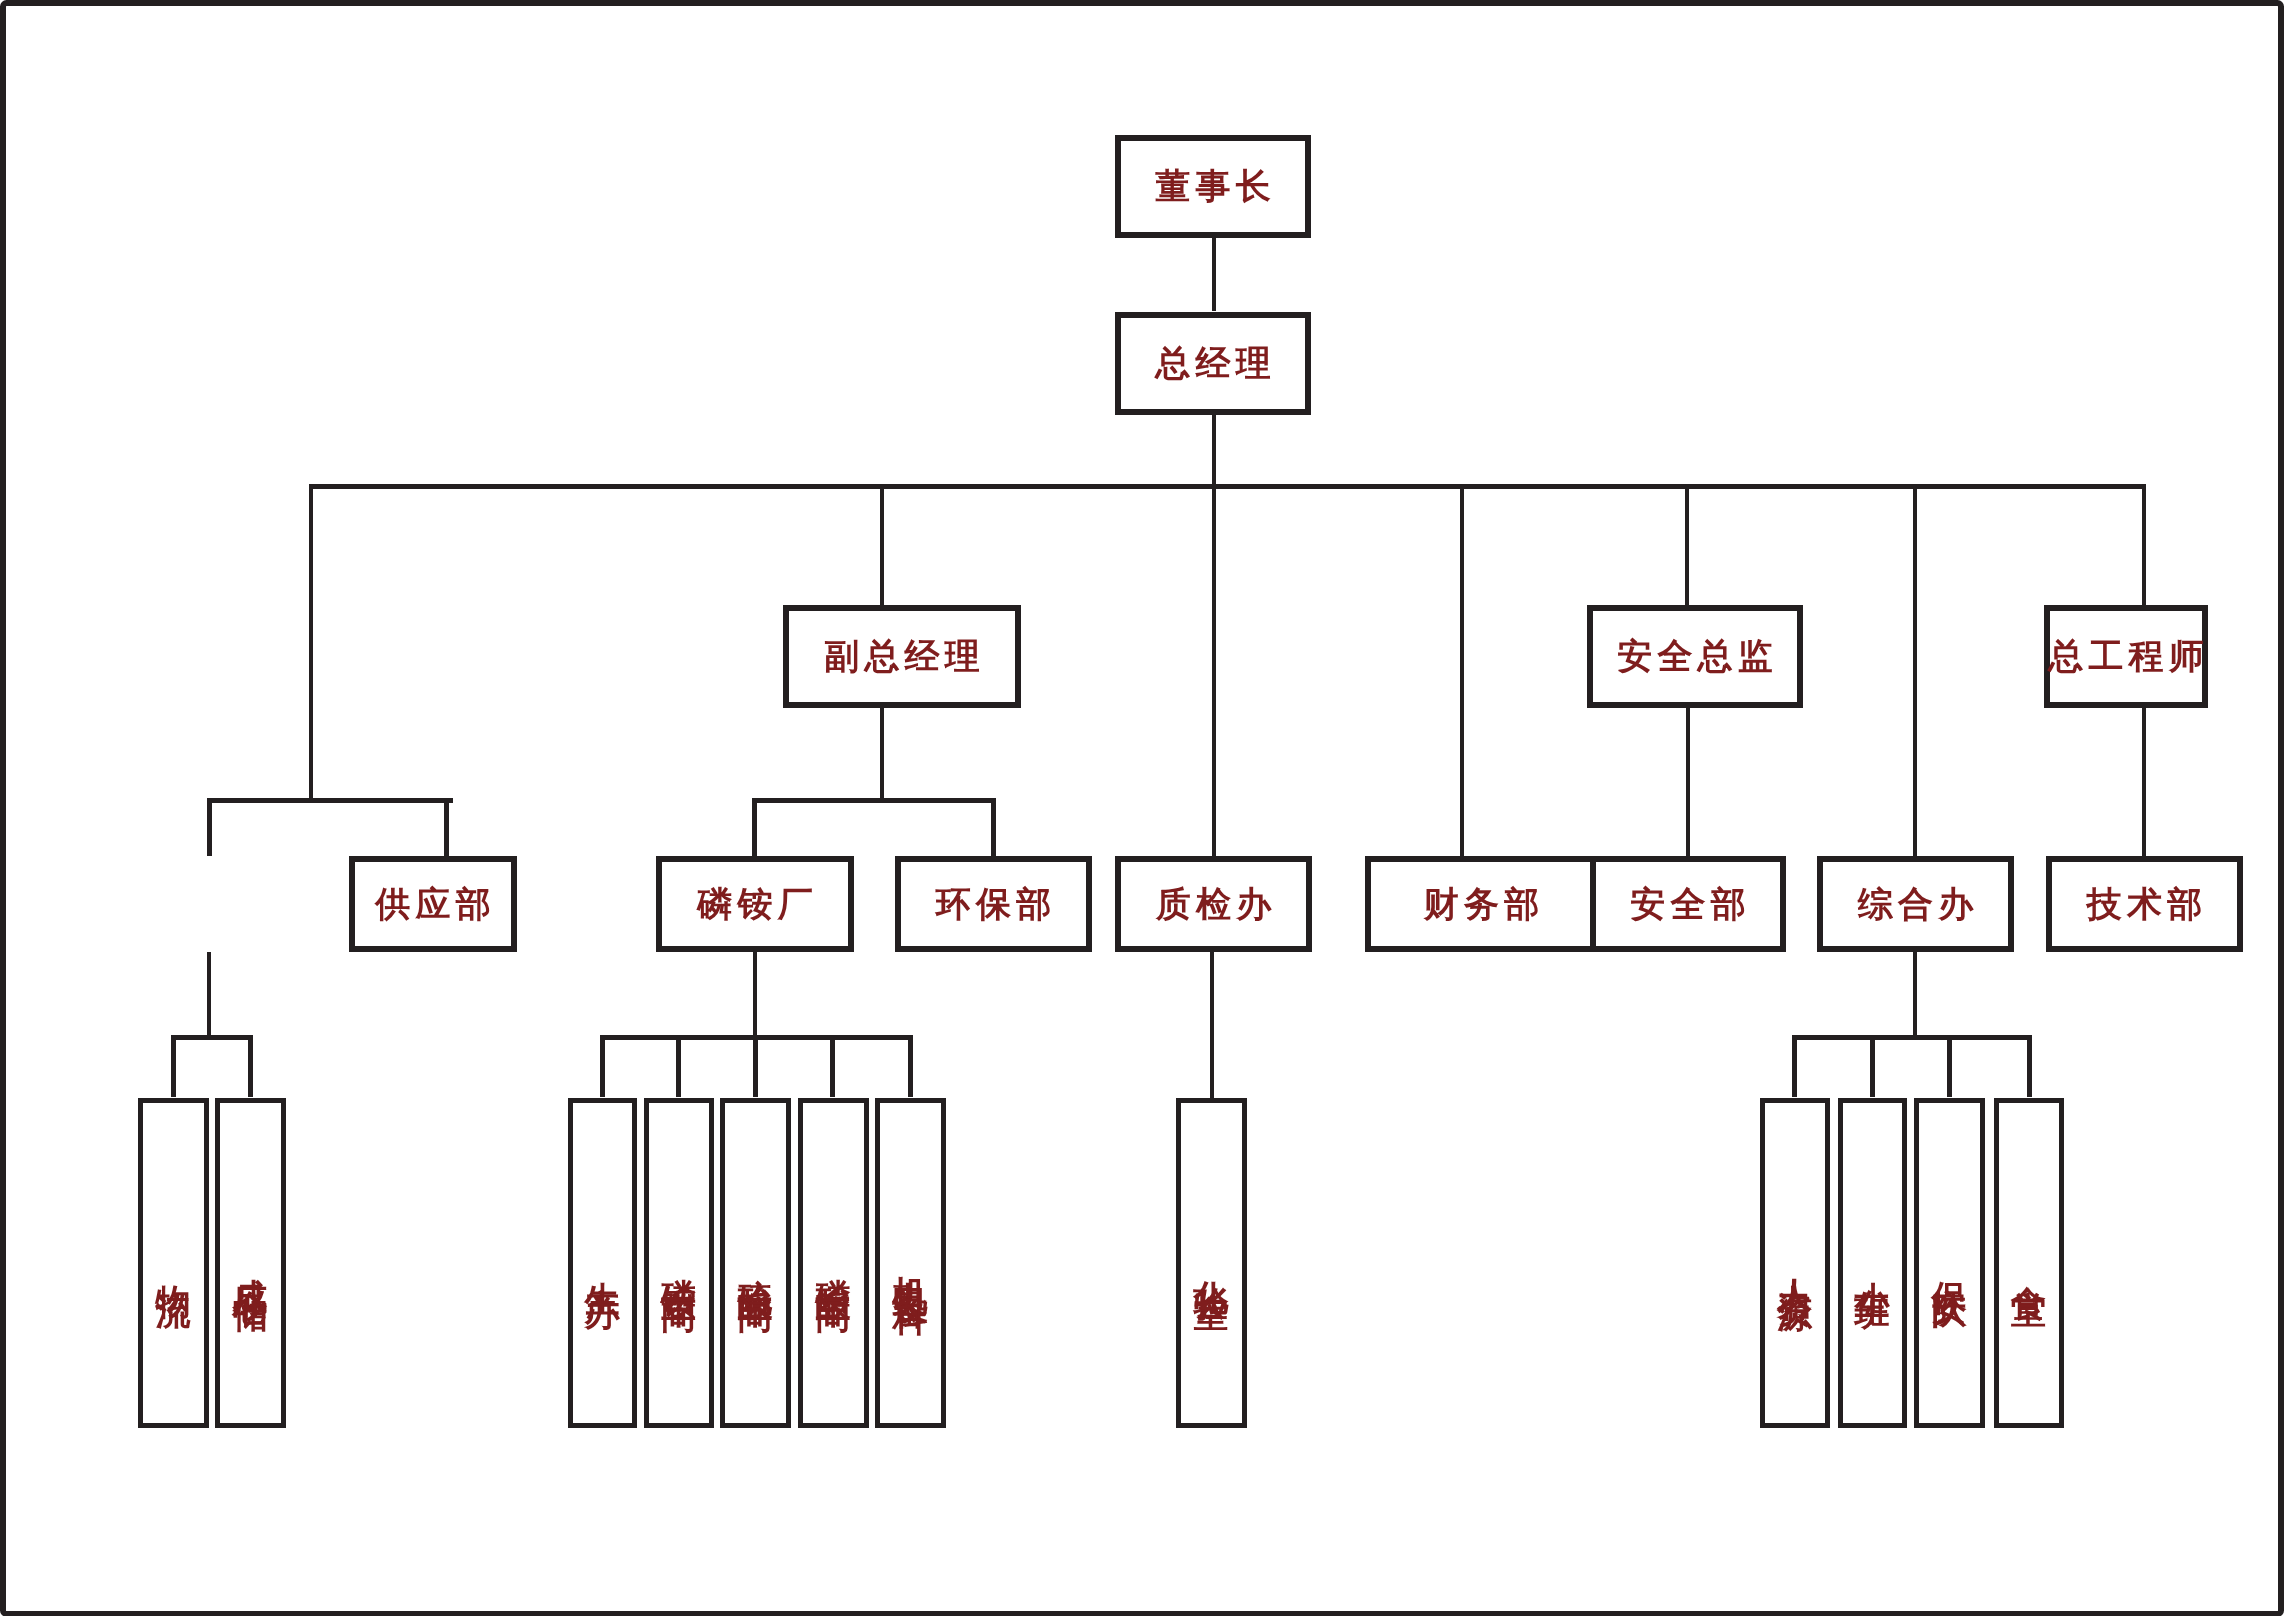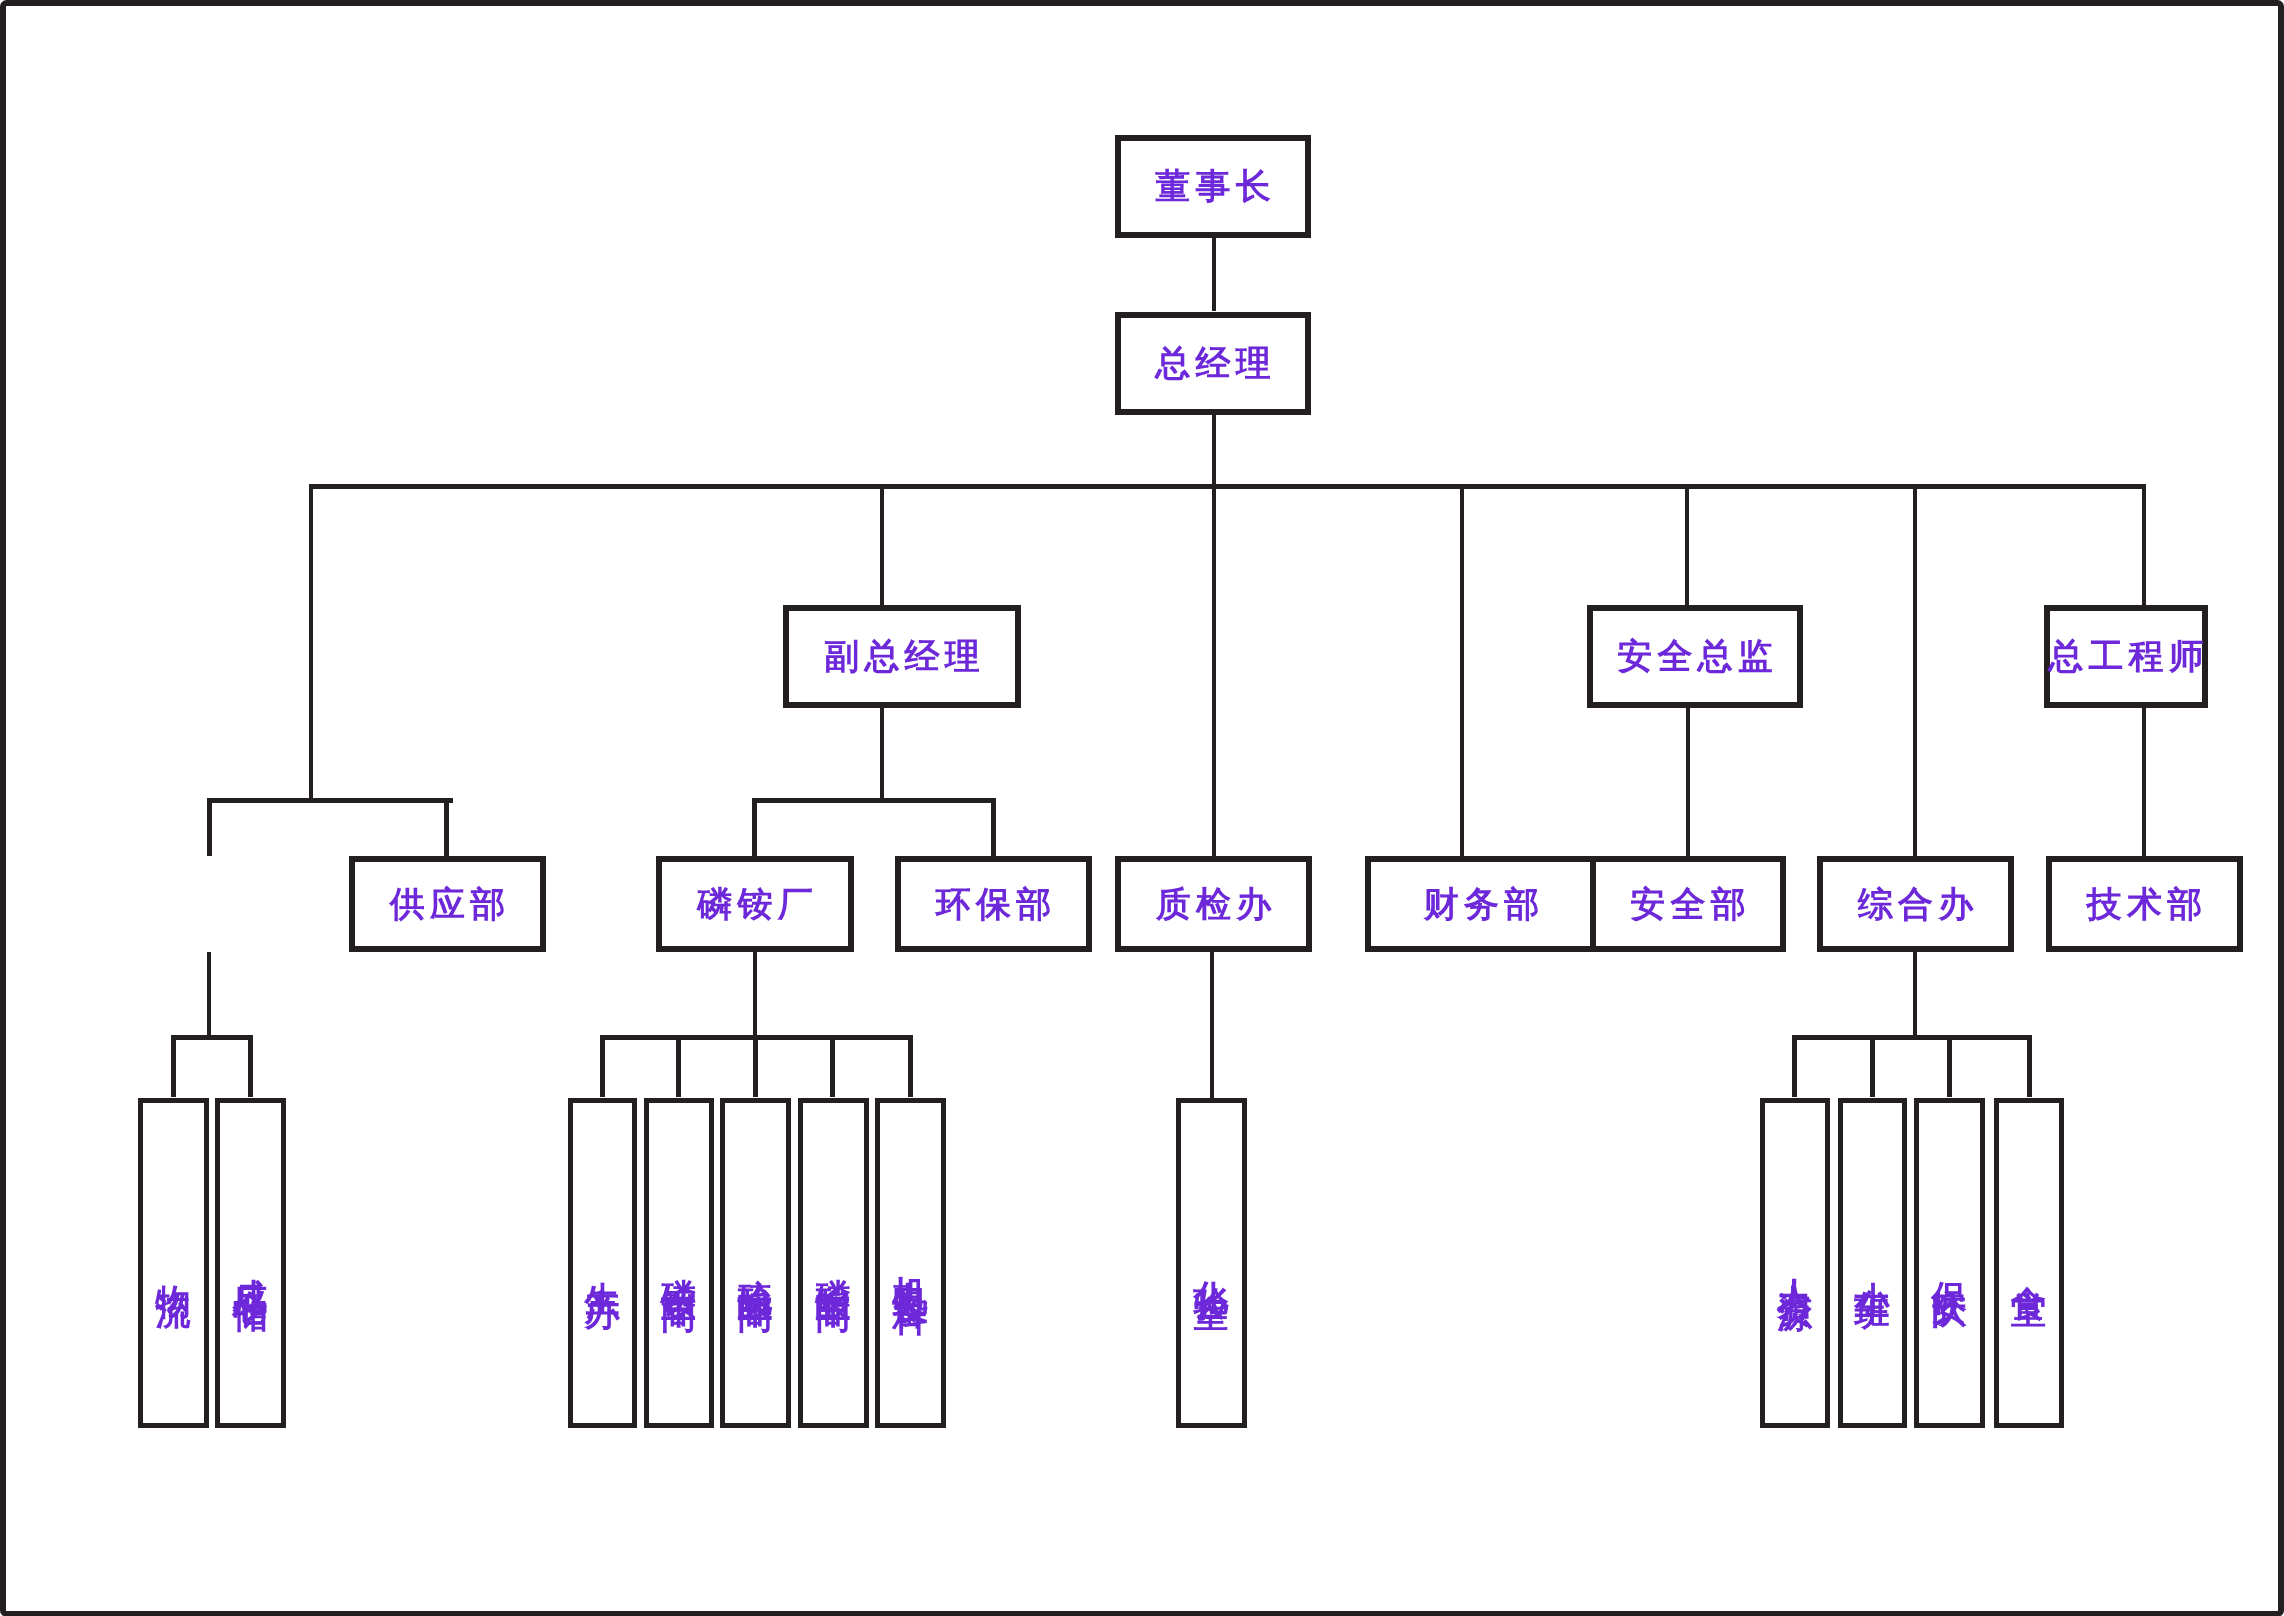--- a/index.html
+++ b/index.html
@@ -23,21 +23,21 @@
   .ln {
     position: absolute;
     background: #231f20;
     z-index: 1;
   }
   .box {
     position: absolute;
     box-sizing: border-box;
     border: 6.5px solid #231f20;
     background: #ffffff;
-    color: #6d28d9;
+    color: #7f1d1d;
     display: flex;
     align-items: center;
     justify-content: center;
     font-weight: 700;
     z-index: 2;
   }
   .box.h {
     font-size: 35px;
     letter-spacing: 5.2px;
     text-indent: 5.2px; 
@@ -106,21 +106,21 @@
   <div class="ln" style="left:1947px;top:1035px;width:5.2px;height:62px"></div>
   <div class="ln" style="left:2027px;top:1035px;width:5.2px;height:62px"></div>
 
   <div class="box h" style="left:1115px;top:135px;width:196px;height:103px">董事长</div>
   <div class="box h" style="left:1115px;top:312px;width:196px;height:103px">总经理</div>
 
   <div class="box h" style="left:783px;top:605px;width:238px;height:103px">副总经理</div>
   <div class="box h" style="left:1587px;top:605px;width:216px;height:103px">安全总监</div>
   <div class="box h" style="left:2044px;top:605px;width:164px;height:103px">总工程师</div>
 
-  <div class="box h" style="left:349px;top:856px;width:197px;height:96px">供应部</div>
+  <div class="box h" style="left:349px;top:856px;width:168px;height:96px">供应部</div>
   <div class="box h" style="left:656px;top:856px;width:198px;height:96px">磷铵厂</div>
   <div class="box h" style="left:895px;top:856px;width:197px;height:96px">环保部</div>
   <div class="box h" style="left:1115px;top:856px;width:197px;height:96px">质检办</div>
   <div class="box h" style="left:1365px;top:856px;width:233px;height:96px">财务部</div>
   <div class="box h" style="left:1590px;top:856px;width:196px;height:96px">安全部</div>
   <div class="box h" style="left:1817px;top:856px;width:197px;height:96px">综合办</div>
   <div class="box h" style="left:2046px;top:856px;width:197px;height:96px">技术部</div>
 
   <div class="box v" style="left:138px;top:1098px;width:71px;height:330px">物流</div>
   <div class="box v" style="left:215px;top:1098px;width:71px;height:330px">成品仓储</div>

